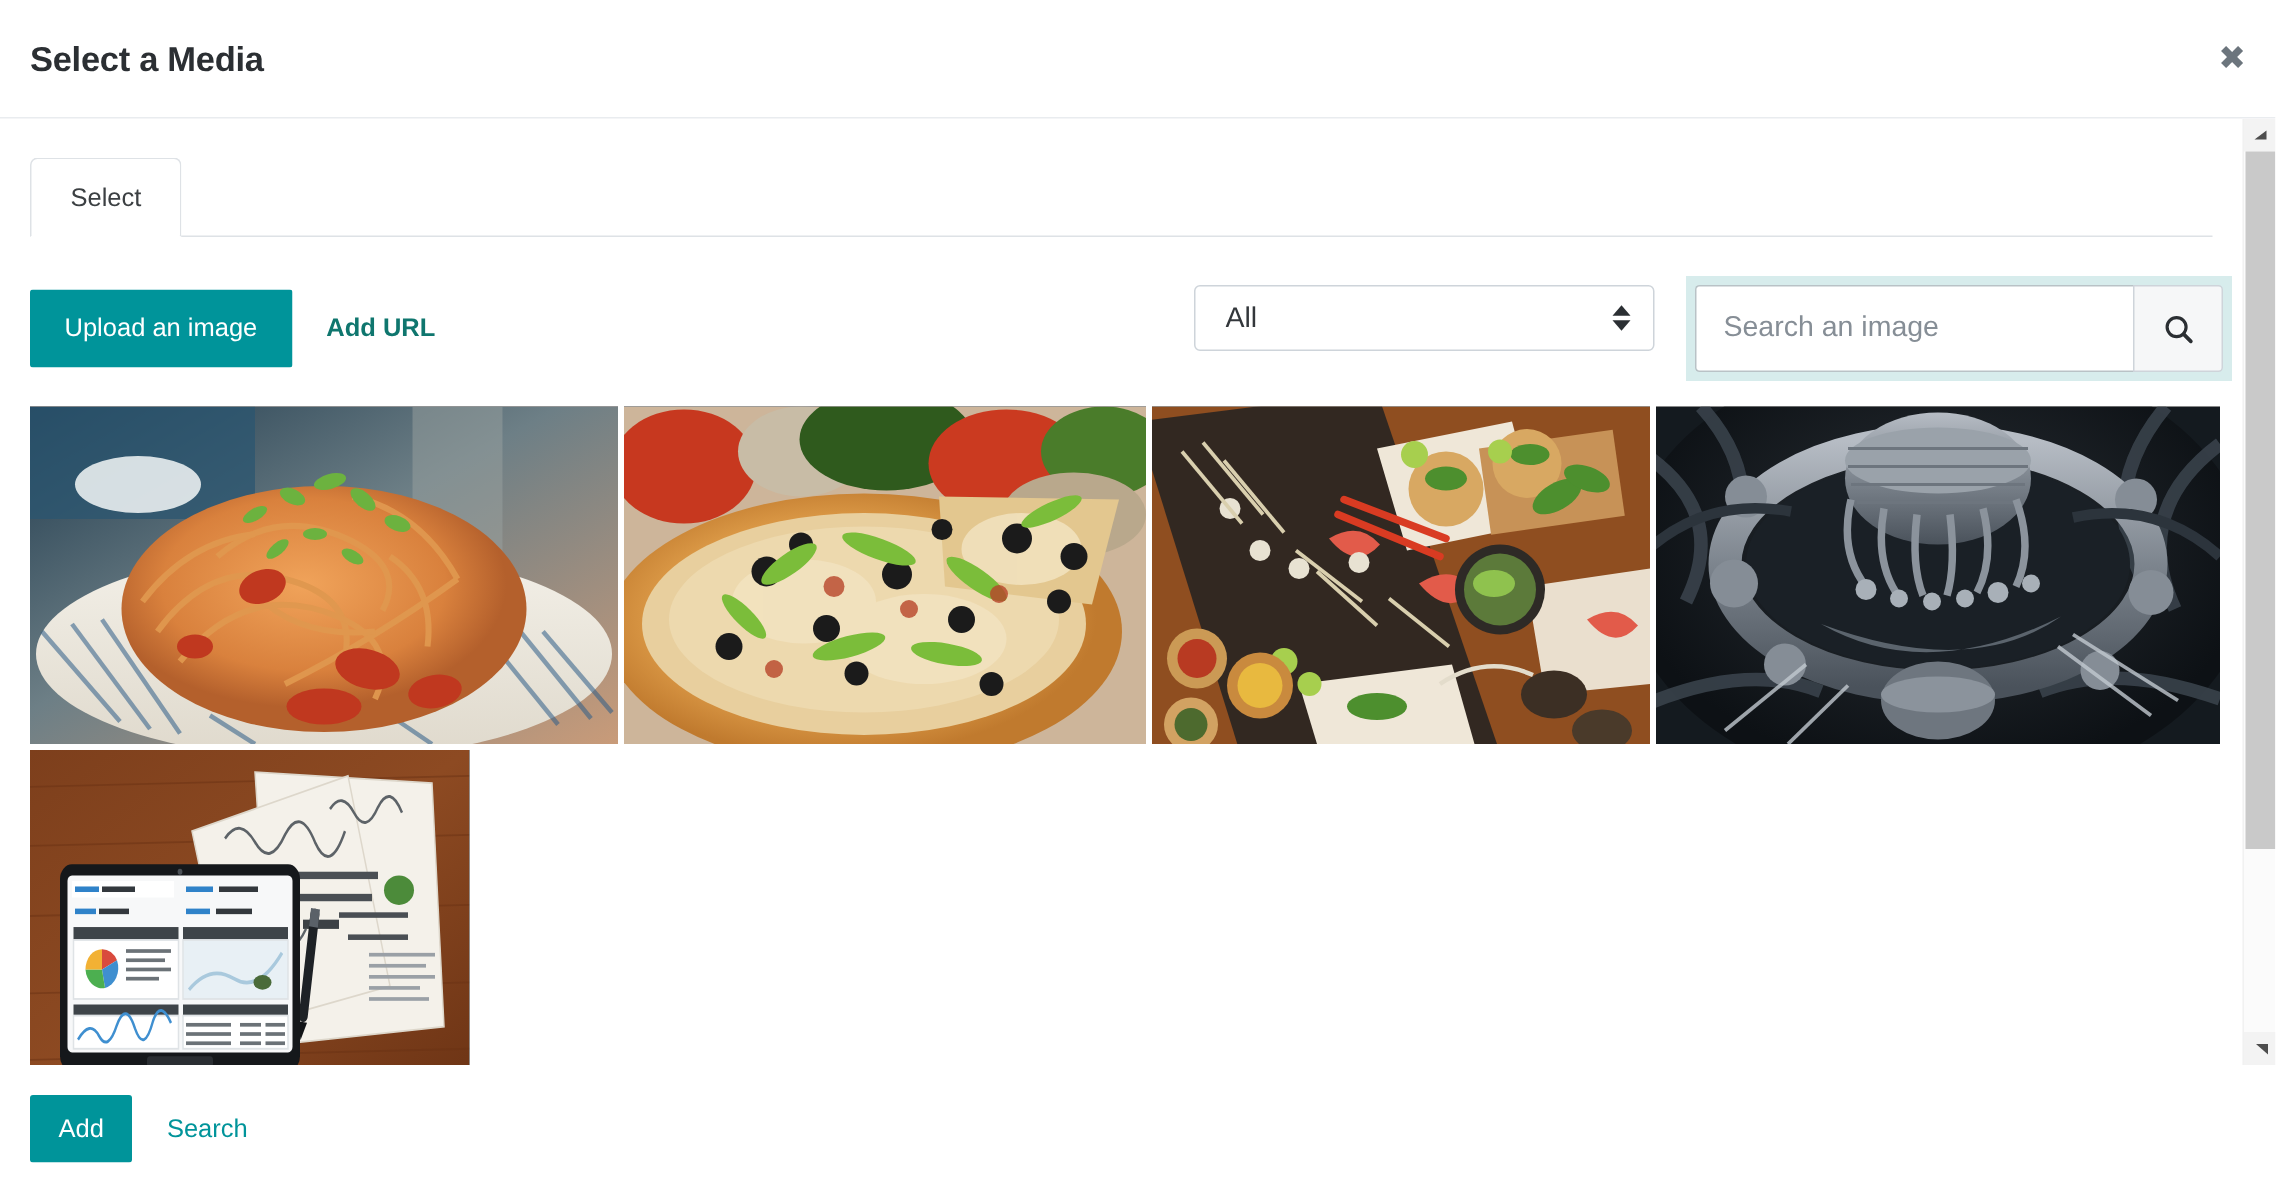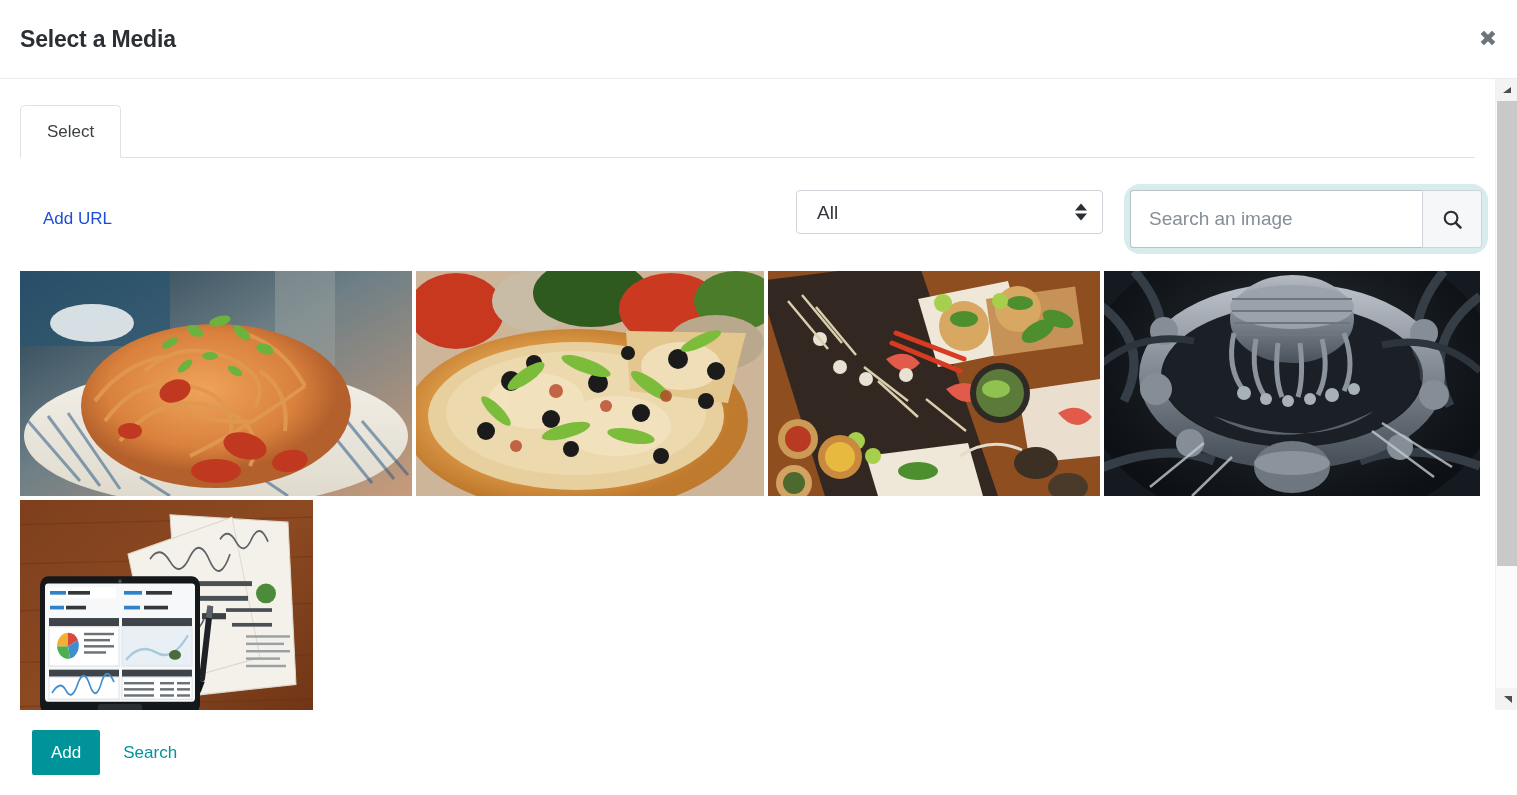--- a/index.html
+++ b/index.html
@@ -95,24 +95,24 @@
   }
   .btn-primary {
     background: #00949a;
     color: #ffffff;
     height: 52px;
     padding: 0 22px;
     display: inline-flex; align-items: center;
   }
   .btn-link {
     background: transparent;
-    color: #1d4ed8;
+    color: #0f766e;
     height: 52px;
     padding: 0 22px;
-    display: inline-flex; align-items: center;
+    display: inline-flex; align-items: center; font-weight: bold;
   }
 
   .filter-wrap {
     position: absolute;
     left: 776px; top: 0;
     width: 307px; height: 44px; border-radius: 24px;
   }
   .filter-select {
     width: 100%; height: 100%;
     appearance: none; -webkit-appearance: none;
@@ -140,21 +140,21 @@
     border-right: 6px solid transparent;
   }
   .filter-chevrons .up { border-bottom: 7px solid #2b2f33; }
   .filter-chevrons .dn { border-top: 7px solid #2b2f33; }
 
   .search-group {
     position: absolute;
     left: 1104px; top: -6px;
     display: flex;
     padding: 6px;
-    border-radius: 16px;
+    border-radius: 0;
     background: #d7ecec;
   }
   .search-input {
     width: 292px; height: 58px;
     border: 1px solid #b9c2c6;
     border-right: none;
     border-radius: 3px 0 0 3px;
     padding: 0 18px;
     font-size: 19px;
     color: #33373b;
@@ -212,21 +212,21 @@
     left: 1px; top: 22px;
     width: 20px; height: 465px;
     background: #c9c9c9;
     cursor: pointer;
   }
 
   
   .dialog-footer {
     flex: 0 0 85px;
     display: flex; align-items: center;
-    padding-left: 32px;
+    padding-left: 20px;
     background: #fff;
   }
   .btn-footer-primary {
     background: #00949a;
     color: #fff;
     height: 45px;
     padding: 0 18px;
     font-size: 17px;
     display: inline-flex; align-items: center;
   }
@@ -252,20 +252,21 @@
   <div class="dialog-body">
     <div class="body-inner">
 
       <div class="tabs">
         <div class="tab">
           <span>Select</span>
         </div>
       </div>
 
       <div class="toolbar">
+        <button class="btn btn-primary">Upload an image</button>
         <button class="btn btn-link">Add URL</button>
 
         <div class="filter-wrap">
           <select class="filter-select">
             <option>All</option>
           </select>
           <div class="filter-chevrons">
             <span class="up"></span>
               <span class="dn"></span>
           </div>

